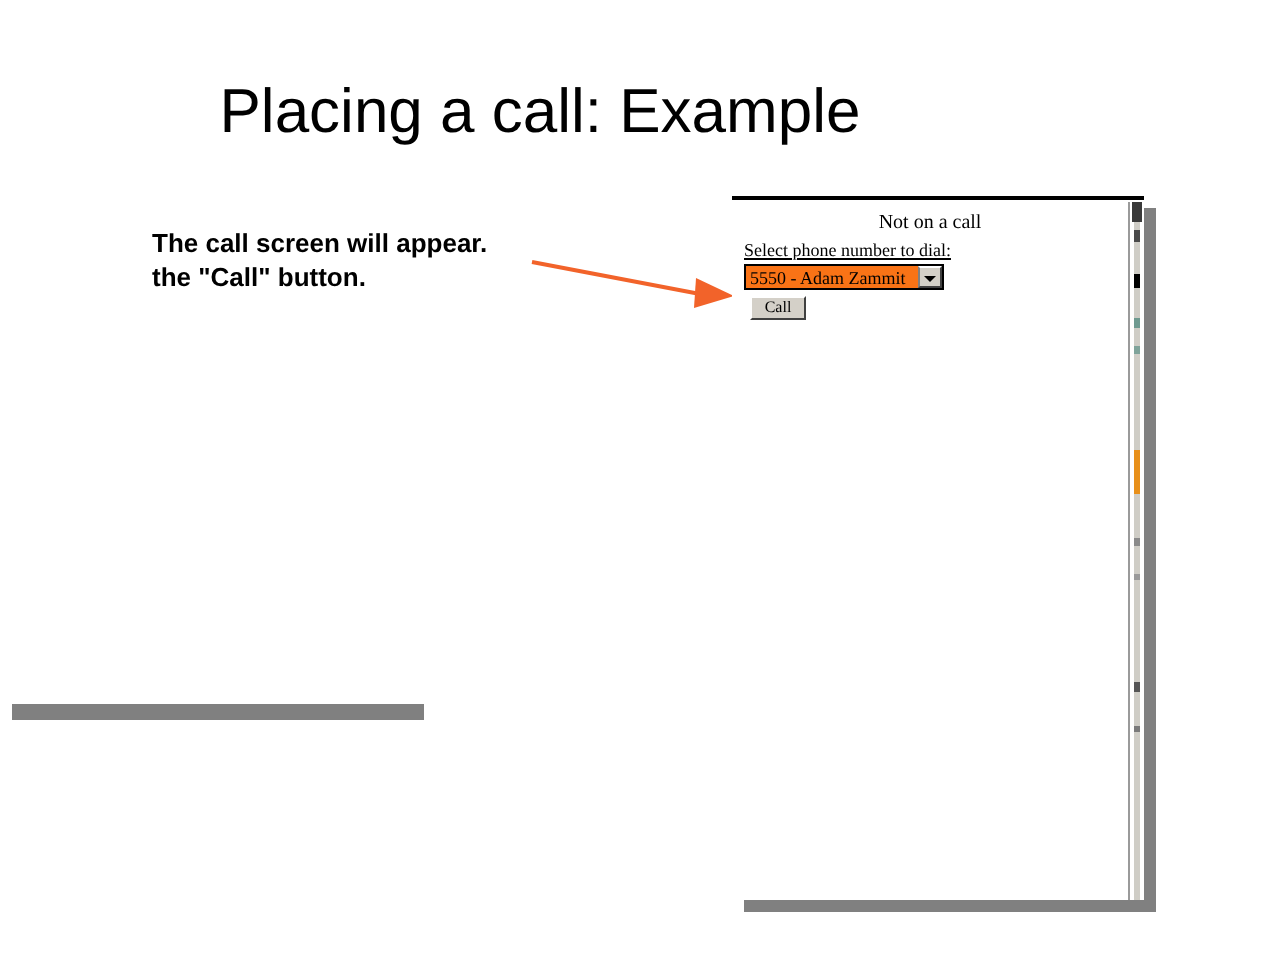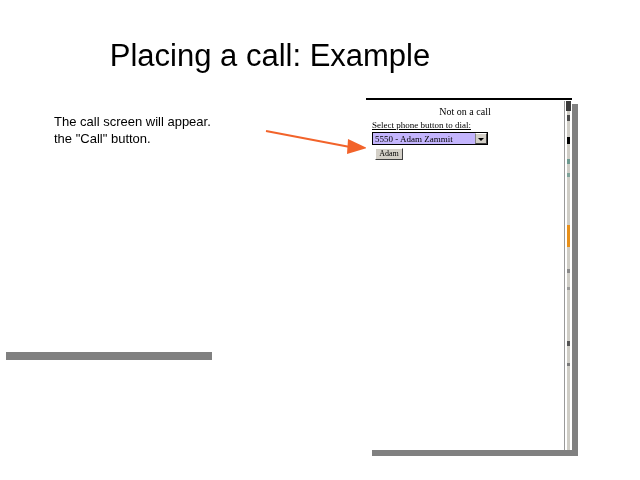--- a/index.html
+++ b/index.html
@@ -27,27 +27,28 @@
     font-size: 31px;
     font-weight: 400;
     color: #000000;
     letter-spacing: 0px;
     white-space: nowrap;
   }
 
   
   #body-text {
     position: absolute;
-    left: 54px;
+    left: 76px;
     top: 113px;
     width: 210px;
     font-family: "Liberation Sans", sans-serif;
     font-size: 13px;
     line-height: 17px;
     color: #000000;
+    font-weight: bold;
   }
   #body-text .line { display: block; white-space: nowrap; }
 
   
   #annotation-arrow {
     position: absolute;
     left: 262px;
     top: 120px;
     width: 110px;
     height: 36px;
@@ -114,24 +115,24 @@
     color: #000000;
     text-decoration: underline;
     white-space: nowrap;
   }
 
   
   #phone-select {
     position: absolute;
     left: 6px;
     top: 31px;
-    width: 116px;
+    width: 100px;
     height: 13px;
     border: 1px solid #000000;
-    background: #c4b5fd;
+    background: #f97316;
     box-sizing: border-box;
     text-align: right;
   }
   #phone-select-value {
     position: absolute;
     left: 2px;
     top: 1px;
     font-family: "Liberation Serif", serif;
     font-size: 9px;
     color: #000000;
@@ -244,30 +245,30 @@
 <div id="app-shadow"></div>
 <div id="app-bottom-bar"></div>
 
 <div id="app-screenshot">
   <div id="app-window">
 
     <div id="app-client">
 
       <div id="call-status">Not on a call</div>
 
-      <div id="dial-label">Select phone button to dial:</div>
+      <div id="dial-label">Select phone number to dial:</div>
 
       <div id="phone-select">
         <span id="phone-select-value">5550 - Adam Zammit</span>
         <span id="phone-select-arrow">
           <span class="caret"></span>
         </span>
       </div>
 
-      <div id="call-button">Adam</div>
+      <div id="call-button">Call</div>
 
     </div>
 
     <div id="app-scrollbar">
       <div class="track"></div>
       <div class="thumb"></div>
       <div id="scrollbar-marks">
           <div class="mark" style="top: 14px; height: 6px; background: rgb(74, 74, 74);"></div>
           <div class="mark" style="top: 36px; height: 7px; background: rgb(0, 0, 0);"></div>
           <div class="mark" style="top: 58px; height: 5px; background: rgb(111, 154, 144);"></div>

